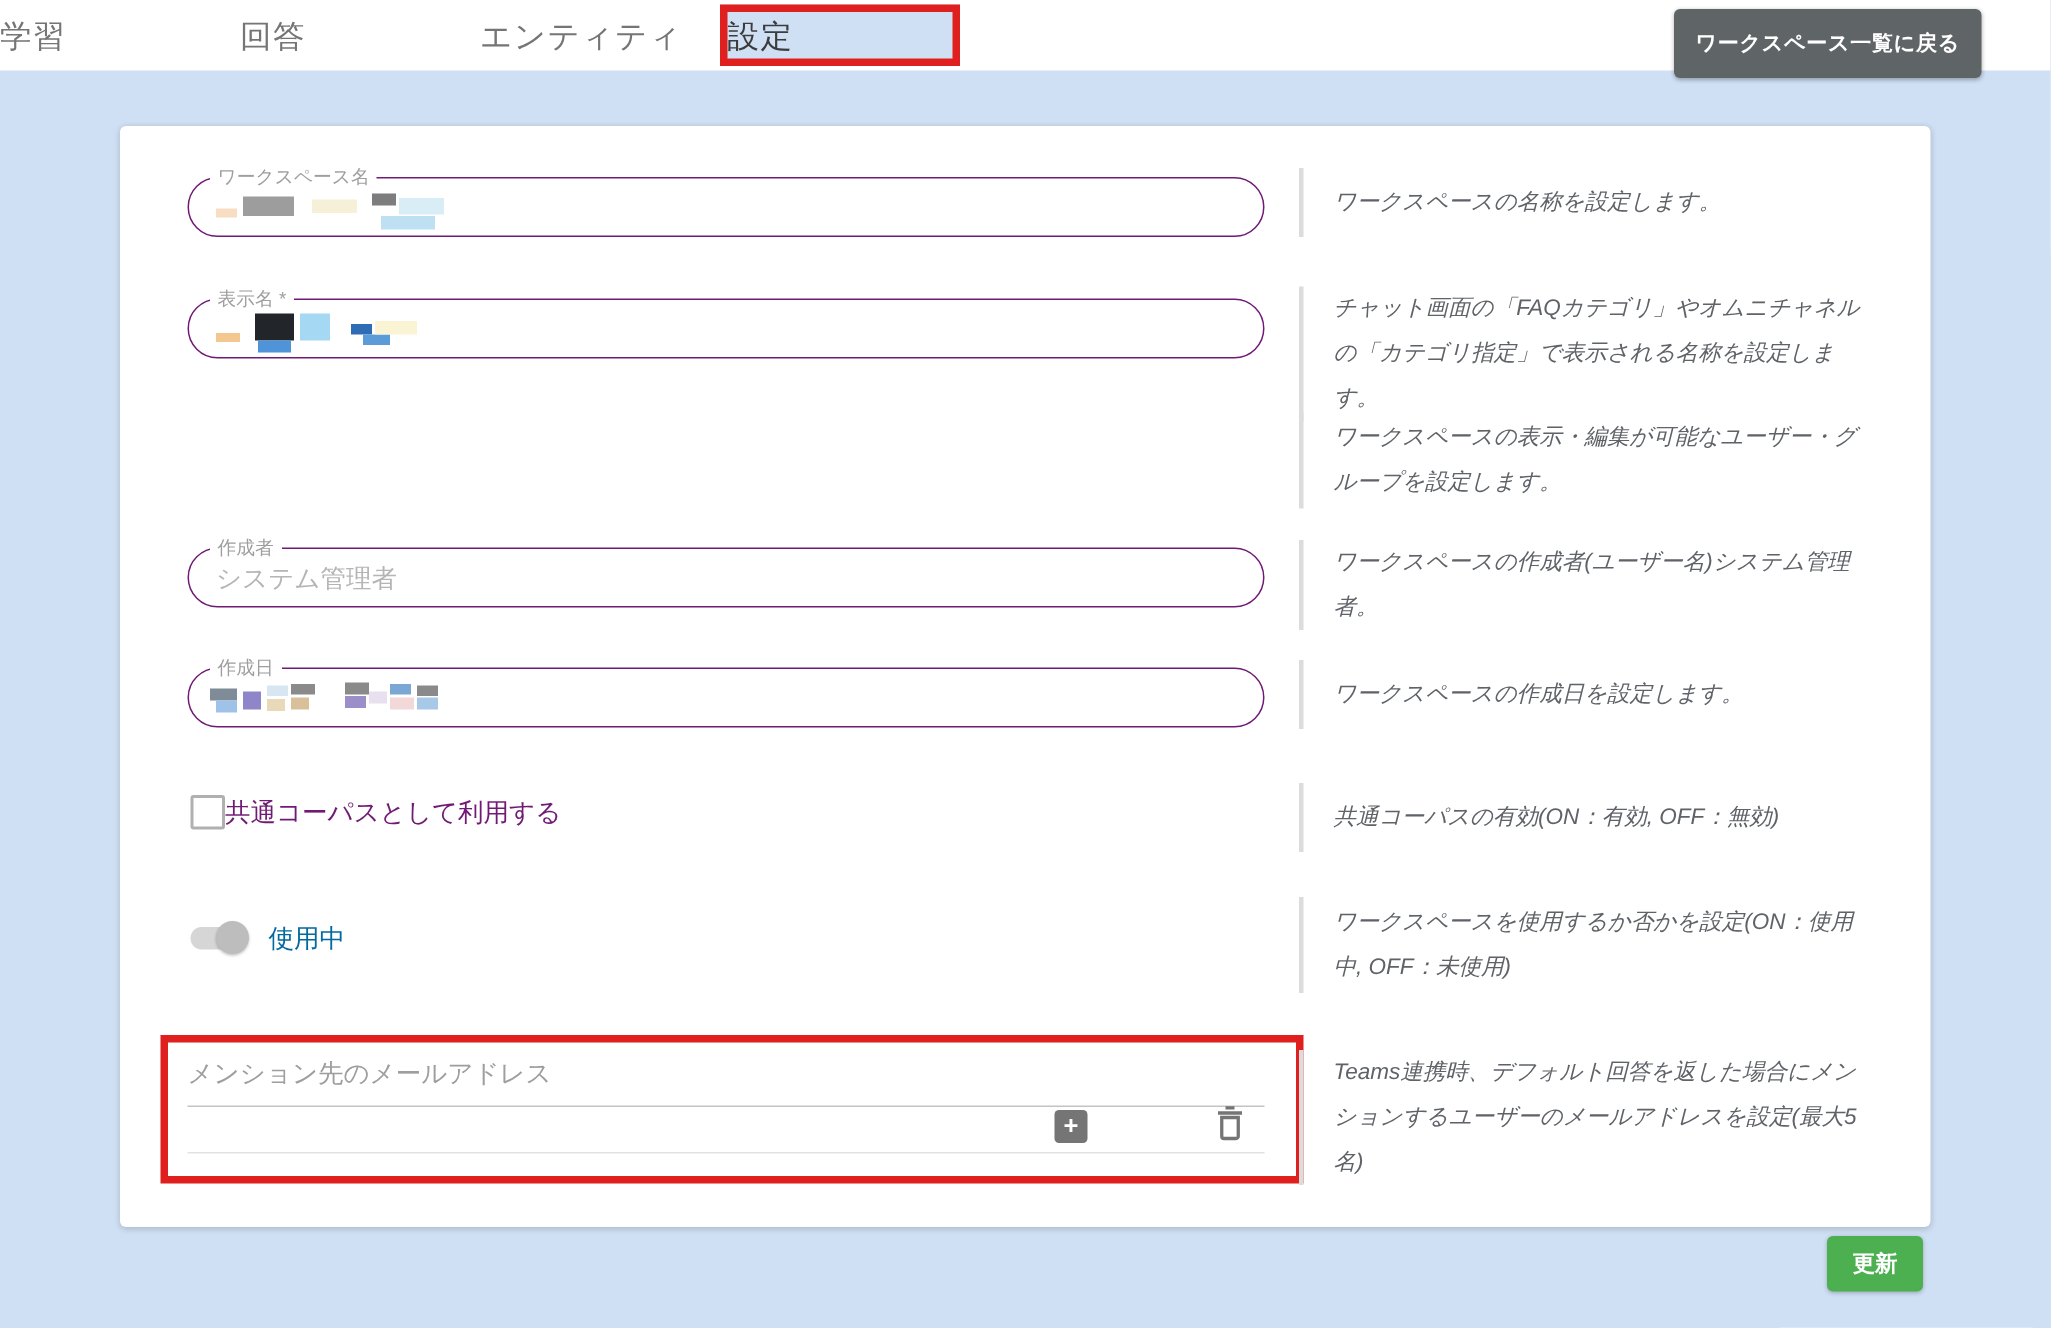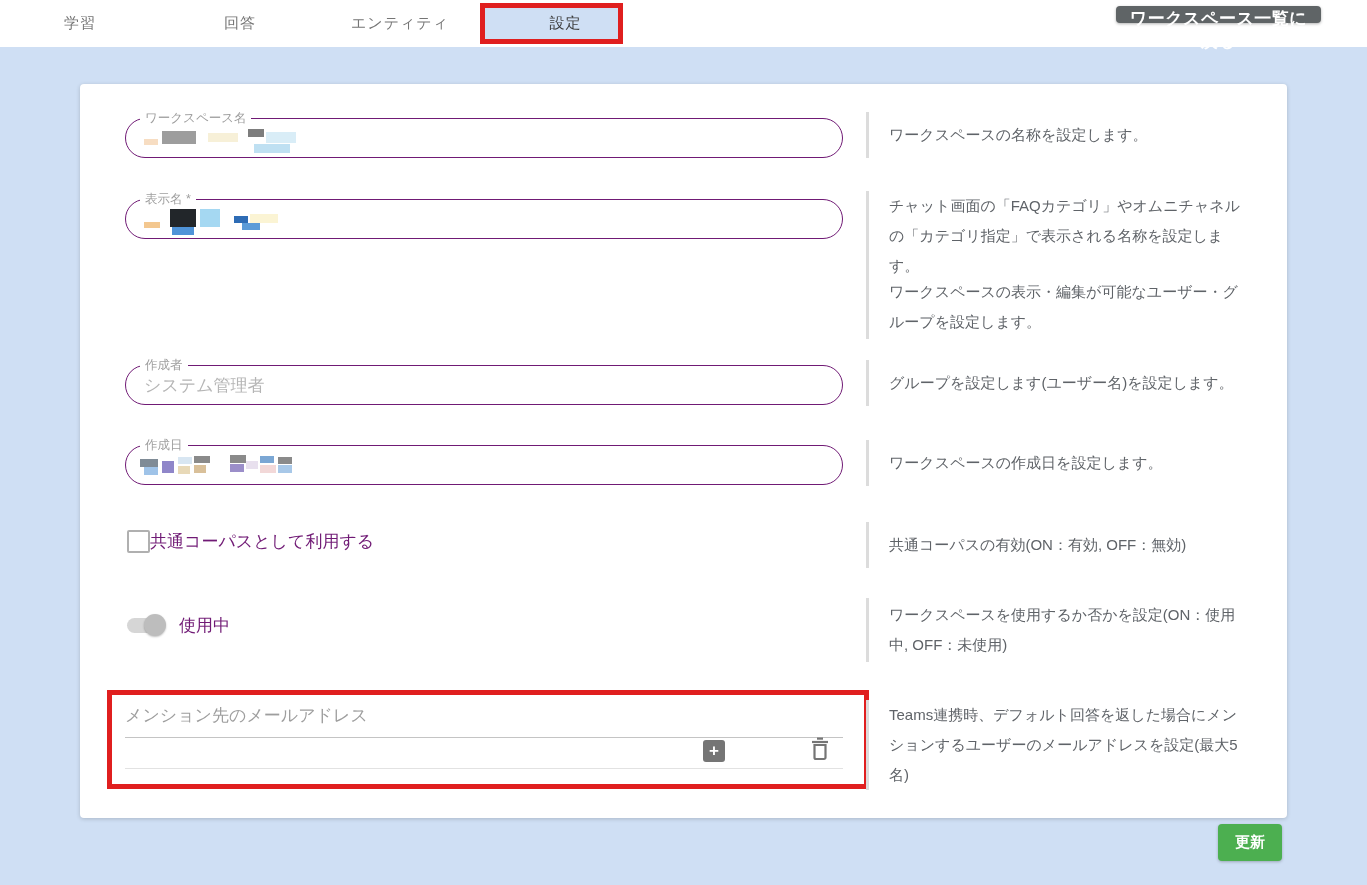--- a/index.html
+++ b/index.html
@@ -6,30 +6,30 @@
   body{
     font-family:"Liberation Sans","DejaVu Sans",sans-serif;
     background:#cfdff4;
     -webkit-font-smoothing:antialiased;
   }
   .screen{position:relative;width:1367px;height:885px;overflow:hidden;background:#cfdff4;}
 
   
   .topbar{position:absolute;left:0;top:0;width:1367px;height:47px;background:#ffffff;}
   .tabs{position:absolute;left:0;top:0;height:47px;display:flex;}
-  .tab{width:160px;height:47px;display:flex;align-items:center;justify-content:center;
-       color:#757575;font-size:15px;cursor:pointer;box-sizing:border-box;letter-spacing:1px;font-family:Liberation Mono, monospace;}
+  .tab{width:160px;height:47px;display:flex;align-items:center;
+       color:#757575;font-size:21px;cursor:pointer;box-sizing:border-box;letter-spacing:1px;font-family:Liberation Mono, monospace;}
   .tab.active{
-    width:143px;height:41px;align-self:center;
-    background:#cfdff4;border:5px solid #e01f1f;color:#3c3c3c;padding-left:28px;
+    width:160px;height:41px;align-self:center;
+    background:#cfdff4;border:5px solid #e01f1f;color:#3c3c3c;
   }
   .back-btn{
-    position:absolute;left:1116px;top:6px;width:205px;height:17px;
+    position:absolute;left:1116px;top:6px;width:205px;height:46px;
     background:#5f6466;color:#ffffff;border:none;border-radius:4px;
-    font-size:17px;font-weight:bold;letter-spacing:.5px;cursor:pointer;
+    font-size:14px;font-weight:bold;letter-spacing:.5px;cursor:pointer;
     box-shadow:0 1px 3px rgba(0,0,0,.3);
     font-family:"Liberation Sans","DejaVu Sans",sans-serif;
   }
 
   
   .card{
     position:absolute;left:80px;top:84px;width:1207px;height:734px;
     background:#ffffff;border-radius:4px;box-shadow:0 1px 4px rgba(0,0,0,.18);
   }
 
@@ -52,36 +52,36 @@
     border-top:6px solid #8a8a8a;
   }
   .redact{position:absolute;left:14px;top:6px;width:200px;height:28px;}
   .redact i{position:absolute;display:block;}
 
   
   .help{
     position:absolute;left:786px;width:376px;box-sizing:border-box;
     border-left:3px solid #dcdcdc;padding:0 0 0 20px;
     display:flex;align-items:center;
-    color:#5f6368;font-size:15px;line-height:30px;
+    color:#5f6368;font-size:15px;line-height:30px;font-style:italic;
   }
 
   
   .check-row{position:absolute;left:47px;top:446px;display:flex;align-items:center;}
   .checkbox{width:19px;height:19px;border:2px solid #b0b0b0;border-radius:2px;background:#fff;cursor:pointer;}
   .check-row .lbl{font-size:17px;color:#701a75;}
 
   
   .toggle-row{position:absolute;left:47px;top:528px;display:flex;align-items:center;height:26px;}
   .toggle{position:relative;width:36px;height:15px;border-radius:8px;background:#d6d6d6;cursor:pointer;}
   .toggle .thumb{
     position:absolute;right:-3px;top:-4px;width:22px;height:22px;border-radius:50%;
     background:#bdbdbd;box-shadow:0 1px 2px rgba(0,0,0,.25);
   }
-  .toggle-row .lbl{margin-left:16px;font-size:17px;color:#701a75;font-family:Liberation Mono, monospace;}
+  .toggle-row .lbl{margin-left:16px;font-size:17px;color:#0369a1;font-family:Liberation Mono, monospace;}
 
   
   .mention-label{position:absolute;left:45px;top:620px;font-size:17px;color:#9e9e9e;}
   .m-line1{position:absolute;left:45px;top:653px;width:718px;height:0;border-top:1px solid #c4c4c4;}
   .m-line2{position:absolute;left:45px;top:684px;width:718px;height:0;border-top:1px solid #e2e2e2;}
   .plus-btn{
     position:absolute;left:623px;top:656px;width:22px;height:22px;border:none;border-radius:3px;
     background:#757575;color:#ffffff;font-size:17px;font-weight:bold;line-height:20px;
     display:flex;align-items:center;justify-content:center;cursor:pointer;padding:0;
     font-family:"Liberation Sans","DejaVu Sans",sans-serif;
@@ -158,21 +158,21 @@
 
     <div class="help" style="top:191px;min-height:64px;">
         <span>ワークスペースの表示・編集が可能なユーザー・グループを設定します。</span>
       </div>
 
     <div class="field" style="top:281px;">
       <span class="notch-label">作成者</span>
       <span class="value">システム管理者</span>
     </div>
     <div class="help" style="top:276px;min-height:46px;">
-        <span>グループを設定します(ユーザー名)を設定します。</span>
+        <span>ワークスペースの作成者(ユーザー名)システム管理者。</span>
       </div>
 
     <div class="field" style="top:361px;">
       <span class="notch-label">作成日</span>
       <span class="redact">
         <i style="left:0px;top:7px;width:18px;height:8px;background:#7f8b96"></i>
         <i style="left:4px;top:15px;width:14px;height:8px;background:#9fc3e8"></i>
         <i style="left:22px;top:9px;width:12px;height:12px;background:#8f86c9"></i>
         <i style="left:38px;top:5px;width:14px;height:7px;background:#d8e6f2"></i>
         <i style="left:38px;top:14px;width:12px;height:8px;background:#e8d9b8"></i>

